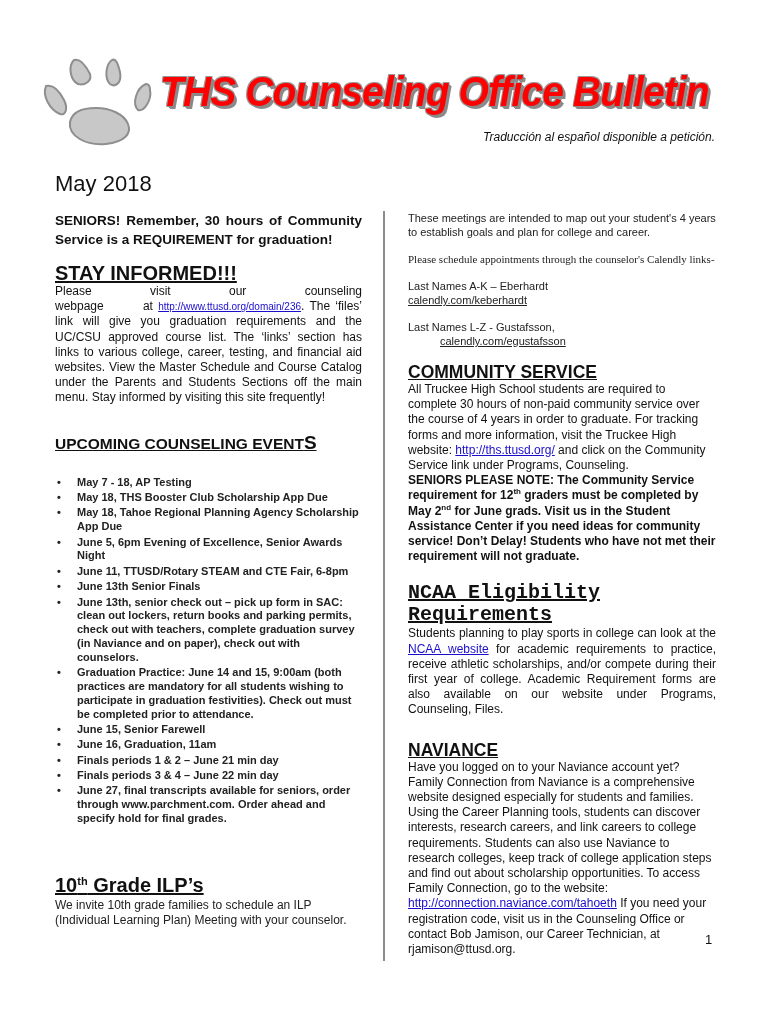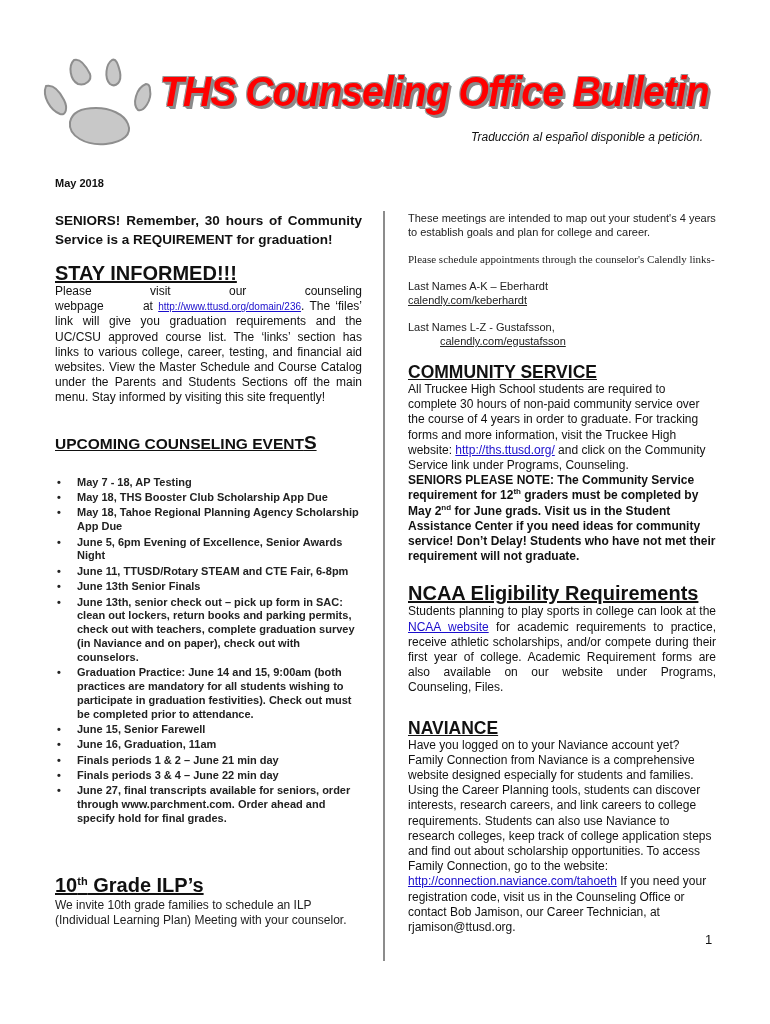--- a/index.html
+++ b/index.html
@@ -1,22 +1,22 @@
 <!DOCTYPE html>
 <html><head>
 <meta charset="utf-8">
 <style>
   html, body { margin: 0; padding: 0; background: #ffffff; }
   body { width: 770px; height: 1024px; position: relative; overflow: hidden; font-family: "Liberation Sans", sans-serif; color: #111; }
   .abs { position: absolute; }
   .paw { left: 40px; top: 52px; width: 118px; height: 96px; }
   .title { left: 160px; top: 68px; font-family: "Liberation Sans", sans-serif; font-weight: bold; font-style: italic; font-size: 42px; letter-spacing: -1px; color: #ff0000; white-space: nowrap; transform: scaleX(0.93); transform-origin: left top;
     text-shadow: 3px 3px 0 #8a8a8a, 2px 2px 0 #8a8a8a, 1px 1px 0 #8a8a8a, -1px -1px 0 #9a9a9a, 1px -1px 0 #9a9a9a, -1px 1px 0 #9a9a9a; }
-  .translation { right: 67px; top: 130px; font-style: italic; font-size: 12px; color: #111; }
-  .month { left: 55px; top: 177px; font-weight: bold; font-size: 11px; }
+  .translation { right: 55px; top: 130px; font-style: italic; font-size: 12px; color: #111; }
+  .month { left: 55px; top: 171px; font-weight: normal; font-size: 22px; }
   .col-left { left: 55px; top: 211px; width: 307px; }
   .col-right { left: 408px; top: 211px; width: 308px; }
   .divider { left: 383px; top: 211px; width: 2px; height: 750px; background: #8c8c8c; }
   .seniors { font-weight: bold; font-size: 13.5px; line-height: 19px; text-align: justify; }
   h2.big { margin: 0; font-size: 20px; font-weight: bold; text-decoration: underline; line-height: 22px; }
   .p { font-size: 12px; line-height: 15.2px; text-align: justify; margin: 0; }
   .p.left { text-align: left; }
   a, .link { color: #1a0dcc; text-decoration: underline; }
   .biglink { font-size: 10px; }
   h3.events { margin: 0; font-size: 15.5px; font-weight: bold; text-decoration: underline; }
@@ -85,20 +85,20 @@
   <p class="p left rsmall" style="margin-top:13px;font-family:Liberation Serif, serif;">Please schedule appointments through the counselor's Calendly links-</p>
   <p class="p left rsmall" style="margin-top:13px;">Last Names A-K – Eberhardt</p>
   <a class="rsmall" style="display:block;">calendly.com/keberhardt</a>
   <p class="p left rsmall" style="margin-top:13px;">Last Names L-Z - Gustafsson,</p>
   <a class="rsmall" style="display:block;margin-left:32px;">calendly.com/egustafsson</a>
 
   <h2 class="sec" style="margin-top:14px;">COMMUNITY SERVICE</h2>
   <p class="p left"><span>All Truckee High School students are required to complete 30 hours of non-paid community service over the course of 4 years in order to graduate. For tracking forms and more information, visit the Truckee High website: </span><a>http://ths.ttusd.org/</a><span> and click on the Community Service link under Programs, Counseling.</span></p>
   <p class="p left bold-note"><span>SENIORS PLEASE NOTE: The Community Service requirement for 12</span><sup>th</sup><span> graders must be completed by May 2</span><sup>nd</sup><span> for June grads.  Visit us in the Student Assistance Center if you need ideas for community service!  Don’t Delay! Students who have not met their requirement will not graduate.</span></p>
 
-  <h2 class="sec ncaa" style="margin-top:18px;">NCAA Eligibility Requirements</h2>
+  <h2 class="sec ncaa" style="margin-top:18px;font-family:Liberation Mono, monospace;">NCAA Eligibility Requirements</h2>
   <p class="p"><span>Students planning to play sports in college can look at the </span><a>NCAA website</a><span> for academic requirements to practice, receive athletic scholarships, and/or compete during their first year of college. Academic Requirement forms are also available on our website under Programs, Counseling, Files.</span></p>
 
   <h2 class="sec" style="margin-top:22px;">NAVIANCE</h2>
   <p class="p left"><span>Have you logged on to your Naviance account yet? Family Connection from Naviance is a comprehensive website designed especially for students and families. Using the Career Planning tools, students can discover interests, research careers, and link careers to college requirements. Students can also use Naviance to research colleges, keep track of college application steps and find out about scholarship opportunities.  To access Family Connection, go to the website: </span><a>http://connection.naviance.com/tahoeth</a><span>  If you need your registration code, visit us in the Counseling Office or contact Bob Jamison, our Career Technician, at rjamison@ttusd.org.</span></p>
 </div>
 
 <div class="abs pagenum">1</div>
 
 </body></html>

